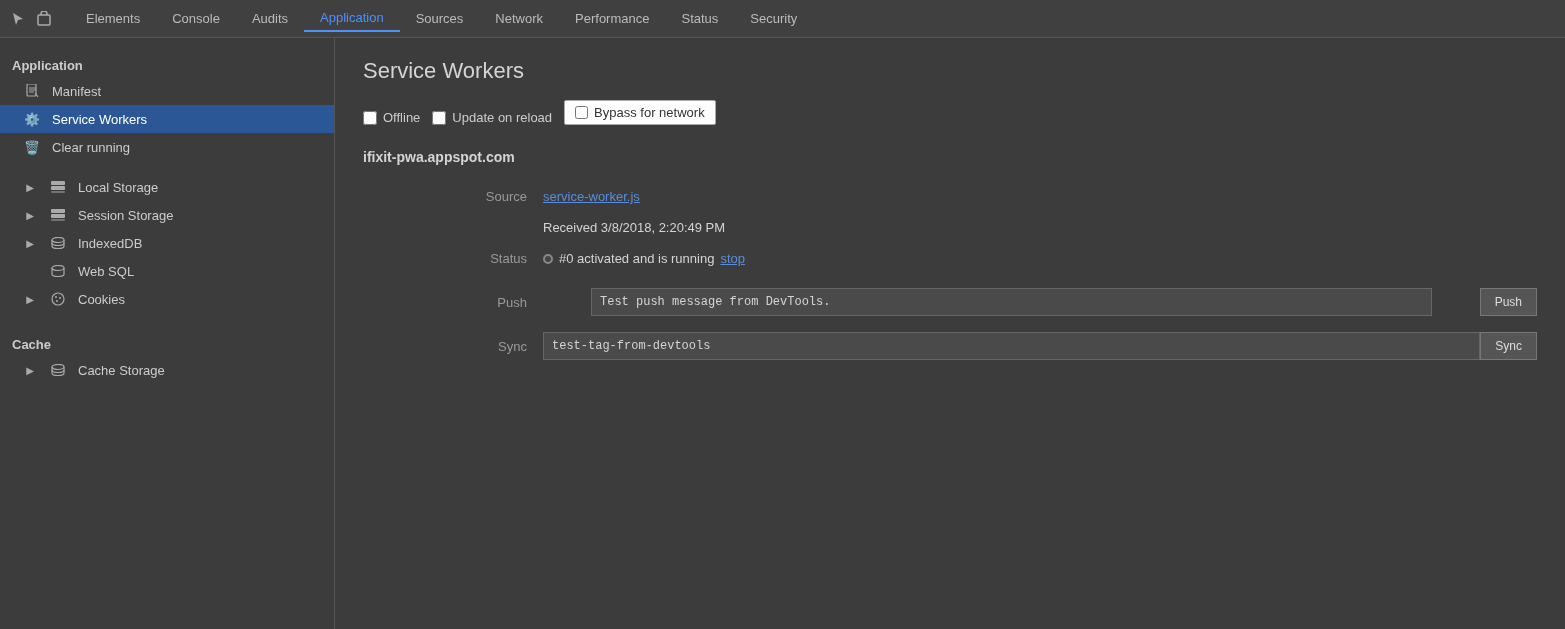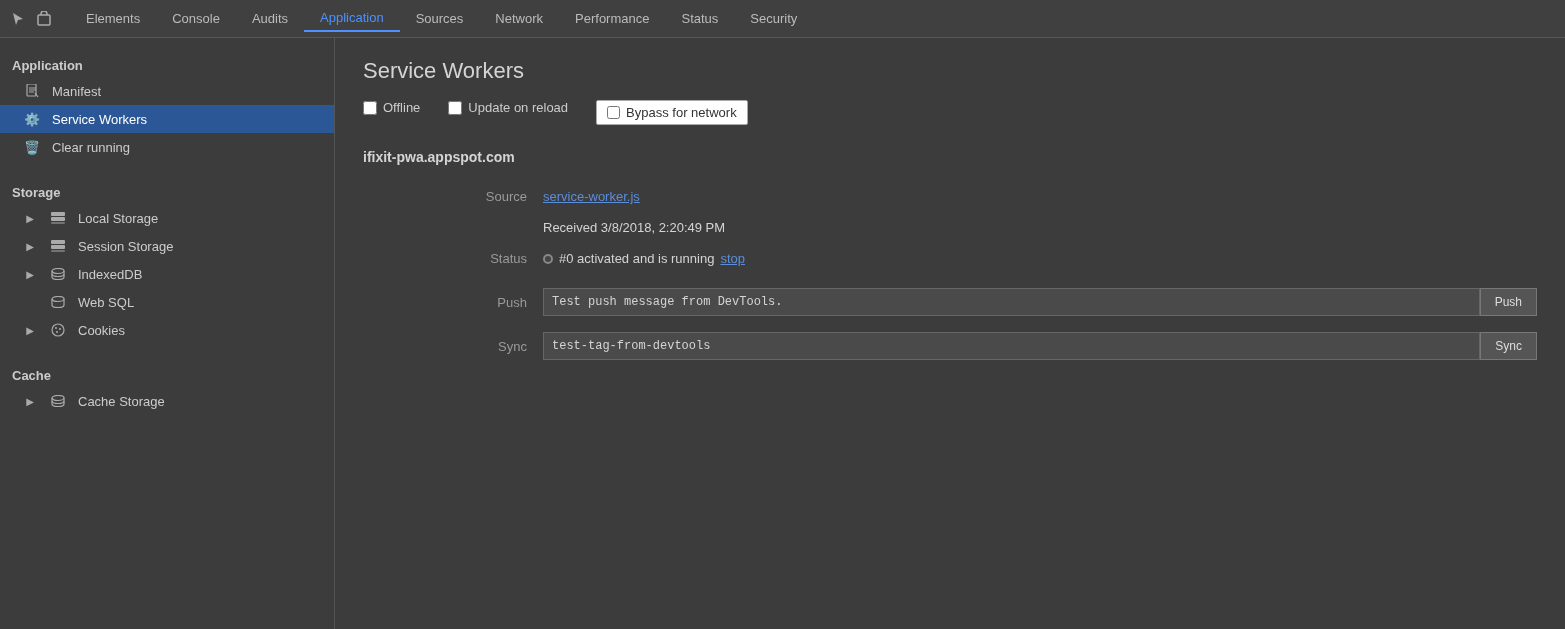--- a/index.html
+++ b/index.html
@@ -129,22 +129,22 @@
     .panel-title {
       font-size: 22px;
       font-weight: 400;
       color: #d4d4d4;
       margin-bottom: 16px;
     }
 
     
     .checkboxes-row {
       display: flex;
-      align-items: flex-start;
-      gap: 28px;
+      align-items: flex-end;
+      gap: 12px;
       margin-bottom: 24px;
     }
     .checkbox-item {
       display: flex;
       align-items: center;
       gap: 6px;
       cursor: pointer;
     }
     .checkbox-item input[type="checkbox"] {
       width: 14px;
@@ -314,21 +314,20 @@
       <span class="sidebar-item-label">Service Workers</span>
     </div>
 
     <div class="sidebar-item">
       <div class="sidebar-icon">🗑️</div>
       <span class="sidebar-item-label">Clear running</span>
     </div>
 
     <div style="margin-top:12px;"></div>
 
-    <div class="sidebar-section-label">Storage</div>
 
     <div class="sidebar-item">
       <div class="sidebar-arrow">▶</div>
       <div class="sidebar-icon">
         <svg width="14" height="12" viewBox="0 0 14 12" fill="none">
           <rect x="0" y="0" width="14" height="4" rx="1" fill="#aaa"></rect>
           <rect x="0" y="5" width="14" height="4" rx="1" fill="#aaa"></rect>
           <rect x="0" y="10" width="14" height="2" rx="1" fill="#aaa" opacity="0.5"></rect>
         </svg>
       </div>
@@ -435,21 +434,21 @@
       <div class="info-value received-text">Received 3/8/2018, 2:20:49 PM</div>
 
       <div class="info-label">Status</div>
       <div class="info-value">
         <span class="status-dot" style="background:#444; border: 2px solid #888; width:10px; height:10px; border-radius:50%; display:inline-block;"></span>
         <span class="status-running">#0 activated and is running</span>
         <a class="stop-link">stop</a>
       </div>
     </div>
 
-    <div class="push-sync-grid" style="margin-top:8px;">
+    <div class="push-sync-grid" style="margin-top:8px;gap:48px;">
       <div class="push-sync-label">Push</div>
       <input class="push-sync-input" type="text" value="Test push message from DevTools." style="">
       <button class="push-sync-button">Push</button>
     </div>
 
     <div class="push-sync-grid">
       <div class="push-sync-label">Sync</div>
       <input class="push-sync-input" type="text" value="test-tag-from-devtools" style="">
       <button class="push-sync-button">Sync</button>
     </div>

